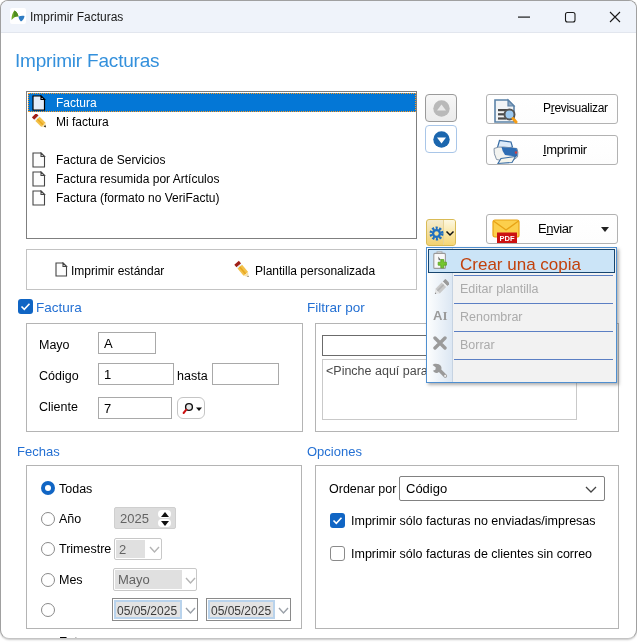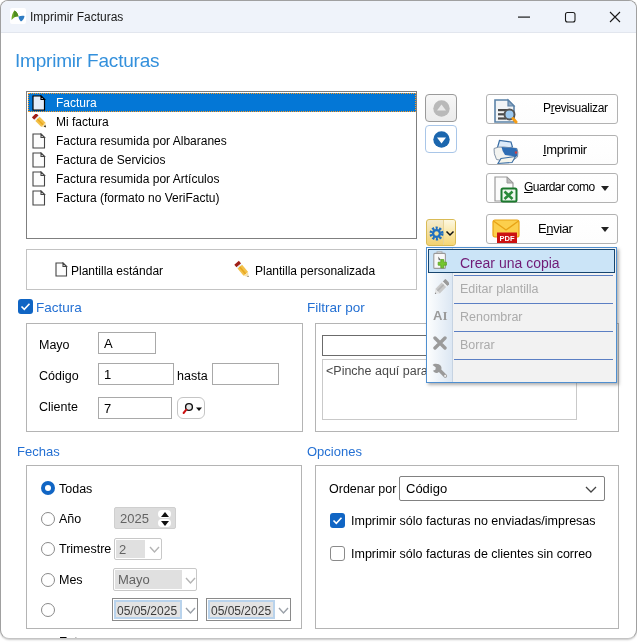--- a/index.html
+++ b/index.html
@@ -79,27 +79,20 @@
             <rect x="5.5" y="-1" width="6" height="3.4" fill="#a02018"></rect>
             <rect x="5.5" y="2.6" width="6" height="1.4" fill="#e8f2f8"></rect>
             <rect x="5.5" y="4" width="6" height="8.4" fill="#f3c14a"></rect>
             <rect x="7.4" y="4" width="1.6" height="8.4" fill="#e8a81f"></rect>
             <path d="M5.5 12.4 H11.5 L8.5 16 Z" fill="#f7e2ae"></path>
             <path d="M7.5 13.9 L9.5 13.9 L8.5 16.2 Z" fill="#111"></path>
           </g>
         </svg>
       <div class="txt">Mi factura</div>
     </div>
-    <div class="lrow" style="top:39px;">
-      <svg class="licon" width="14" height="16" viewBox="0 0 14 16">
-          <path d="M1 1 H9 L12.5 4.5 V15 H1 Z" fill="#fdfdfd" stroke="#444" stroke-width="1.1"></path>
-          <path d="M9 1 L9 4.5 H12.5 Z" fill="#fff" stroke="#444" stroke-width="1.1"></path>
-        </svg>
-      <div class="txt">Factura resumida por Albaranes</div>
-    </div>
     <div class="lrow" style="top:58px;">
       <svg class="licon" width="14" height="16" viewBox="0 0 14 16">
           <path d="M1 1 H9 L12.5 4.5 V15 H1 Z" fill="#fdfdfd" stroke="#444" stroke-width="1.1"></path>
           <path d="M9 1 L9 4.5 H12.5 Z" fill="#fff" stroke="#444" stroke-width="1.1"></path>
         </svg>
       <div class="txt">Factura de Servicios</div>
     </div>
     <div class="lrow" style="top:77px;">
       <svg class="licon" width="14" height="16" viewBox="0 0 14 16">
           <path d="M1 1 H9 L12.5 4.5 V15 H1 Z" fill="#fdfdfd" stroke="#444" stroke-width="1.1"></path>
@@ -143,30 +136,20 @@
   </div>
   <div class="btn" style="top:134px;">
     <svg class="abs" style="left:4px; top:2px;" width="29" height="28" viewBox="0 0 29 28">
       <path d="M5.5 13 L8.5 2.5 L20 4 L21.5 9 Z" fill="#ddebfa" stroke="#3a6ea5" stroke-width="1.2"></path>
       <path d="M3 10.5 Q7 8.5 13 9 L26 10.5 Q27.5 14 26.5 19 L21 23 Q12 23.5 5.5 21.5 Q2.5 15.5 3 10.5 Z" fill="#f2f3f0" stroke="#8595a8" stroke-width="1"></path>
       <path d="M10.5 9 L25.5 10.2 Q27 14 26 18.5 L14 17 Q11 13 10.5 9 Z" fill="#2e6db4"></path>
       <path d="M10 20.5 L24.5 18.5 L21 24.5 L7 25.5 Z" fill="#f5f5ec" stroke="#3a6ea5" stroke-width="1.1"></path>
       <circle cx="25" cy="14.5" r="1.3" fill="#d04040"></circle>
     </svg>
     <div class="bl" style="left:56px; top:6px; font-size:13px; letter-spacing:-0.4px;"><u>I</u>mprimir</div>
-  </div>
-  <div class="btn" style="top:172px;">
-    <svg class="abs" style="left:6px; top:2px;" width="26" height="27" viewBox="0 0 26 27">
-      <path d="M2 1 H14 L20 7 V25 H2 Z" fill="#fbfbfb" stroke="#9a9a9a" stroke-width="1.2"></path>
-      <path d="M14 1 L14 7 H20 Z" fill="#b9b9b9" stroke="#9a9a9a" stroke-width="1"></path>
-      <rect x="8.5" y="12.5" width="15" height="13" rx="1.5" fill="#eef7ee" stroke="#1c7a2e" stroke-width="2"></rect>
-      <path d="M11.5 15.5 L19.5 23 M19.5 15.5 L11.5 23" stroke="#2a8a3a" stroke-width="2.6"></path>
-    </svg>
-    <div class="bl" style="left:37px; top:6px; letter-spacing:-0.5px;"><u>G</u>uardar como</div>
-    <div class="drop"></div>
   </div>
   <div class="btn" style="top:213px;">
     <svg class="abs" style="left:5px; top:4px;" width="30" height="24" viewBox="0 0 30 24">
       <rect x="1" y="1" width="26" height="17" rx="2" fill="#fccf4c" stroke="#e8a315" stroke-width="1.2"></rect>
       <path d="M1.5 2 L14 11 L26.5 2" fill="none" stroke="#e8a315" stroke-width="1.4"></path>
       <rect x="5" y="13.5" width="20" height="10.5" fill="#cc1111"></rect>
       <text x="15" y="22" font-size="7.5" font-weight="bold" fill="#fff" text-anchor="middle" font-family="Liberation Sans">PDF</text>
     </svg>
     <div class="bl" style="left:51px; top:6px; font-size:13px; letter-spacing:-0.4px;">E<u>n</u>viar</div>
     <div class="drop"></div>
@@ -284,38 +267,38 @@
     </svg>
   <div class="blab" style="left:350px; top:513px;">Imprimir sólo facturas no enviadas/impresas</div>
   <div class="cb off" style="left:329px; top:545px;"></div>
   <div class="blab" style="left:350px; top:546px;">Imprimir sólo facturas de clientes sin correo</div>
 
   <div id="legend"></div>
   <svg class="abs" style="left:54px; top:261px;" width="13" height="15" viewBox="0 0 13 15">
       <path d="M1 1 H8 L11.5 4.5 V14 H1 Z" fill="#fdfdfd" stroke="#444" stroke-width="1.1"></path>
       <path d="M8 1 L8 4.5 H11.5 Z" fill="#fff" stroke="#444" stroke-width="1.1"></path>
     </svg>
-  <div class="abs" style="left:70px; top:263px; font-size:12px;">Plantilla estándar</div>
+  <div class="abs" style="left:70px; top:263px; font-size:12px;">Imprimir estándar</div>
   <svg class="abs" style="left:233px; top:259px;" width="16" height="21" viewBox="0 0 16 21">
       <g transform="rotate(-40 8 10)">
         <rect x="5.5" y="1" width="6" height="3.4" fill="#a02018"></rect>
         <rect x="5.5" y="4.6" width="6" height="1.4" fill="#e8f2f8"></rect>
         <rect x="5.5" y="6" width="6" height="9.4" fill="#f3c14a"></rect>
         <rect x="7.4" y="6" width="1.6" height="9.4" fill="#e8a81f"></rect>
         <path d="M5.5 15.4 H11.5 L8.5 19.5 Z" fill="#f7e2ae"></path>
         <path d="M7.9 18.4 L9.1 18.4 L8.5 19.5 Z" fill="#111"></path>
       </g>
     </svg>
   <div class="abs" style="left:254px; top:263px; font-size:12px;">Plantilla personalizada</div>
 
   <div class="abs" style="left:425px; top:246px; width:191px; height:136px; background:#f2f2f2; border:1px solid #4f8fd0; box-shadow:2px 2px 3px rgba(100,100,100,0.5);">
     <div class="abs" style="left:0; top:0; bottom:0; width:26px; background:linear-gradient(to right,#fdfefe,#dce7f3); border-right:1px solid #c6d3e2;"></div>
 
     <div class="abs" style="left:1px; top:1px; width:187px; height:24px; background:#cbe4f7; border:1.5px solid #17456e;"></div>
-    <div class="abs" style="left:33px; top:7px; font-size:14px; color:#701a75;">Crear una copia</div>
+    <div class="abs" style="left:33px; top:7px; font-size:17px; color:#c2410c;">Crear una copia</div>
     <svg class="abs" style="left:4px; top:3px;" width="19" height="19" viewBox="0 0 19 19">
       <rect x="6" y="0.8" width="5" height="3" fill="#ececec" stroke="#a8a8a8" stroke-width="0.9"></rect>
       <rect x="2.8" y="2.4" width="11.6" height="15" rx="1" fill="#f8f8f8" stroke="#9a9a9a" stroke-width="1.1"></rect>
       <path d="M7 5.5 L10 9 L7.8 9.3 Z" fill="#666"></path>
       <path d="M9.8 8.6 H12.8 V11.2 H15.4 V14.2 H12.8 V16.8 H9.8 V14.2 H7.2 V11.2 H9.8 Z" fill="#74c62e" stroke="#57a01f" stroke-width="0.8"></path>
     </svg>
     <div class="menu-sep" style="top:27px;"></div>
     <div class="mitem" style="top:28px;">
         <div class="mtxt">Editar plantilla</div>
       </div>

